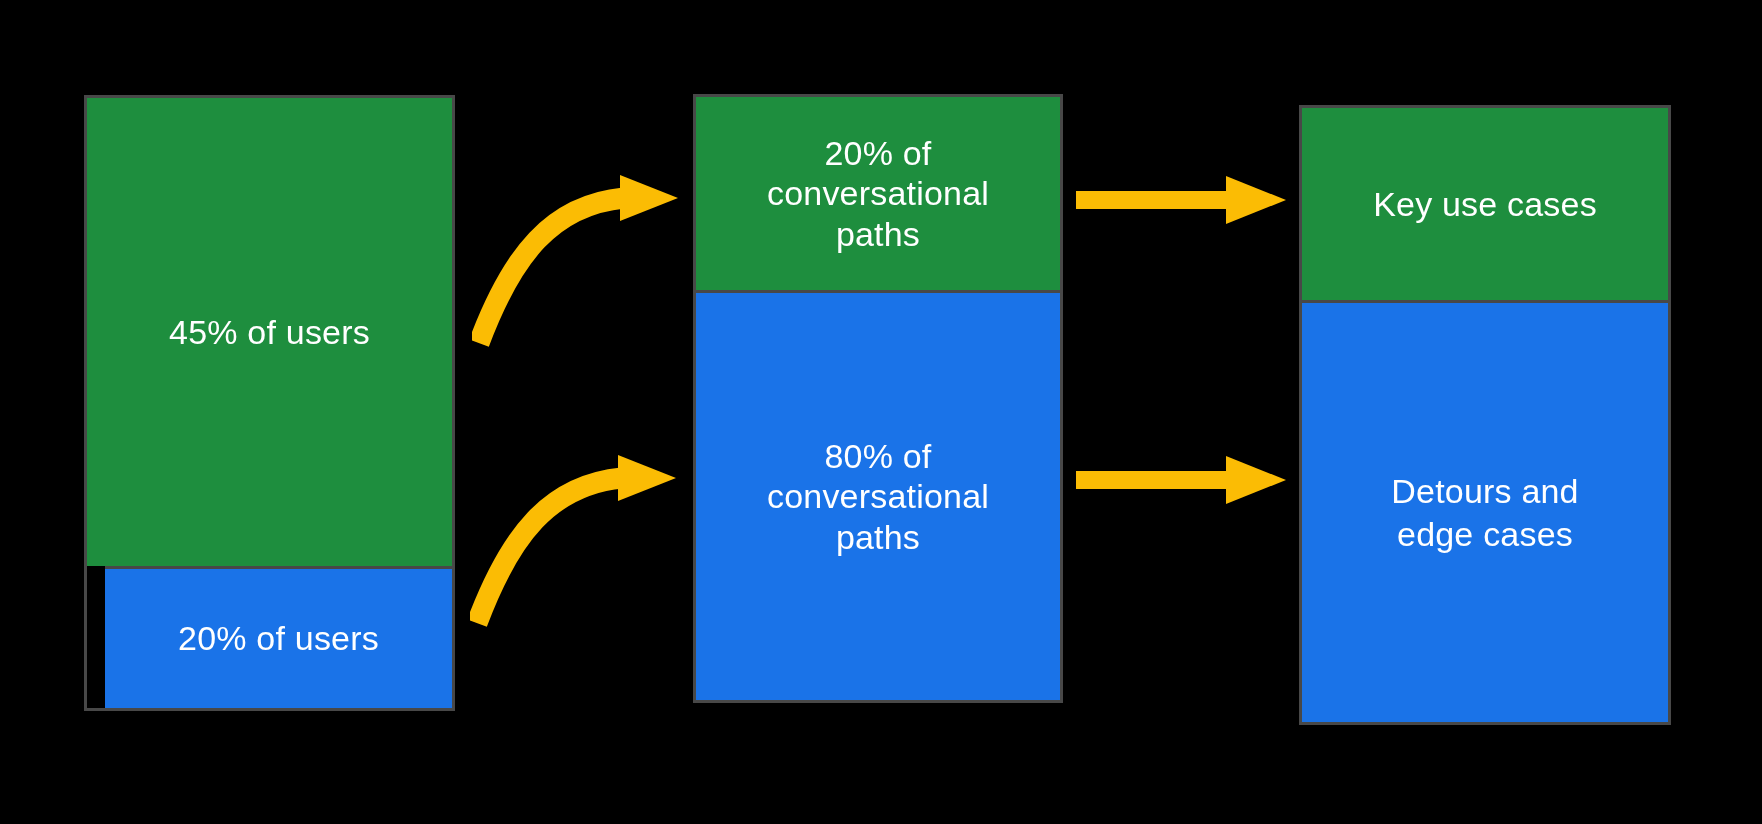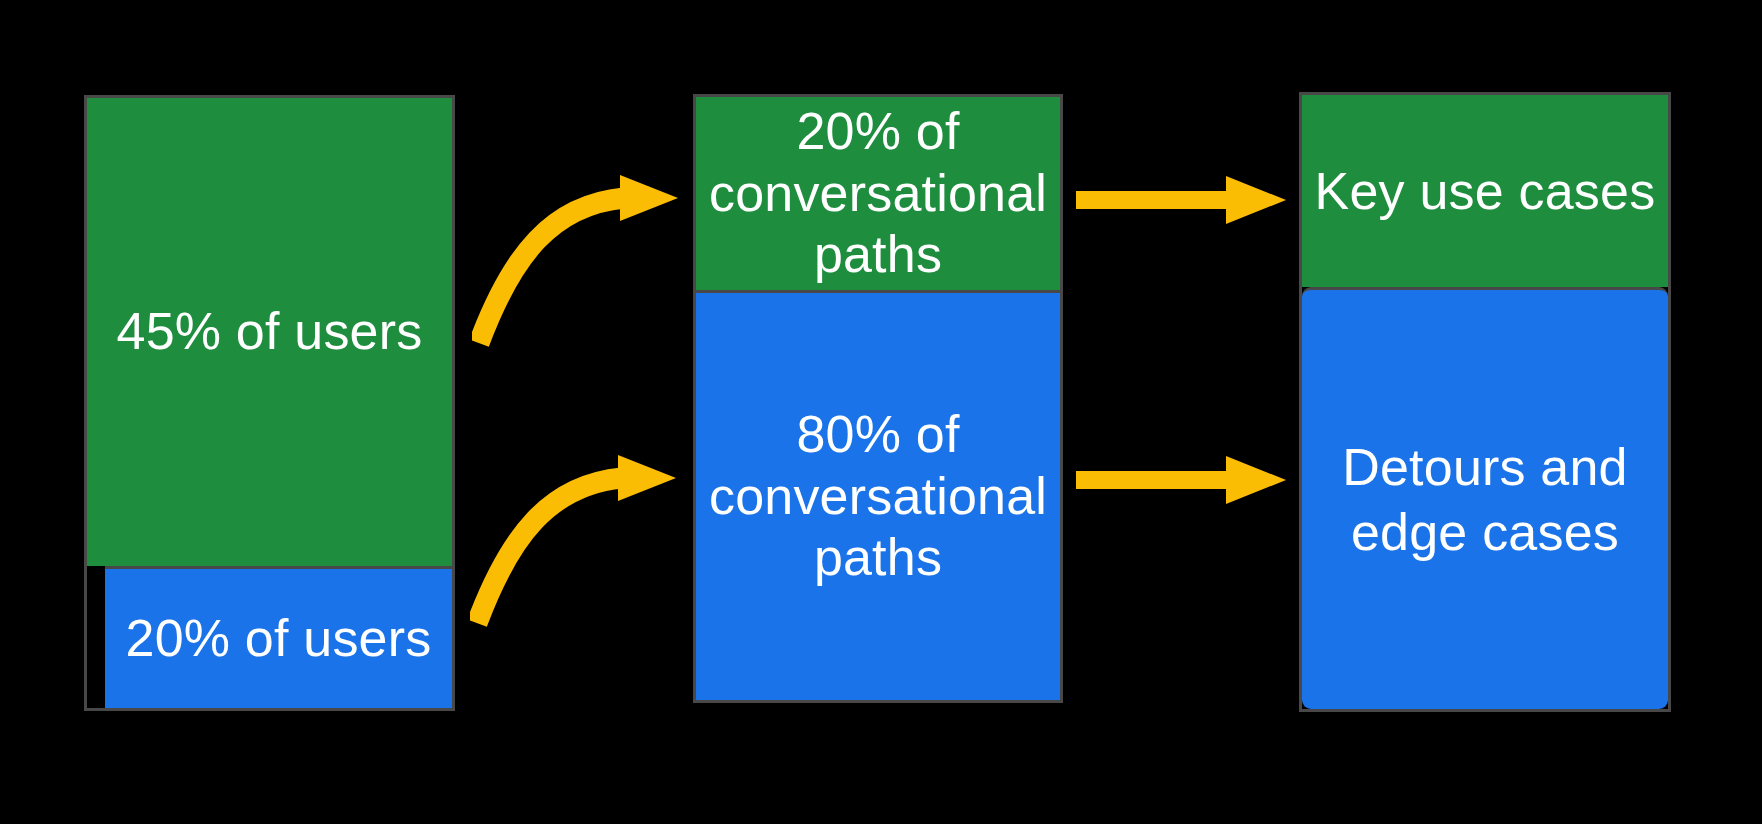--- a/index.html
+++ b/index.html
@@ -26,37 +26,37 @@
     box-sizing: border-box;
     display: flex;
     align-items: center;
     justify-content: center;
     text-align: center;
   }
   .seg.green { background: var(--green, #1e8e3e); }
   .seg.blue  { background: var(--blue, #1a73e8); border-top: 3px solid var(--border, #484848); }
   .seg-label {
     color: var(--label, #ffffff);
-    font-size: 52px;
+    font-size: 34px;
     line-height: 1.18;
     white-space: pre-line;
     letter-spacing: 0.2px;
   }
   
   .bar-users { left: 84px; top: 95px; width: 371px; height: 616px; }
   .bar-users .seg.green { height: 468px; }
   .bar-users .seg.blue  { flex: 1; margin-left: 18px; }
   
   .bar-paths { left: 693px; top: 94px; width: 370px; height: 609px; }
   .bar-paths .seg.green { height: 193px; }
   .bar-paths .seg.blue  { flex: 1; }
   
-  .bar-outcomes { left: 1299px; top: 92px; width: 372px; height: 620px; }
+  .bar-outcomes { left: 1299px; top: 105px; width: 372px; height: 620px; }
   .bar-outcomes .seg.green { height: 192px; }
-  .bar-outcomes .seg.blue  { flex: 1; border-radius: 9px; }
+  .bar-outcomes .seg.blue  { flex: 1; }
   .bar-outcomes .seg-label { line-height: 1.25; }
   .arrow { position: absolute; }
   .arrow-curved-top      { left: 472px; top: 175px; }
   .arrow-curved-bottom   { left: 470px; top: 455px; }
   .arrow-straight-top    { left: 1076px; top: 176px; }
   .arrow-straight-bottom { left: 1076px; top: 456px; }
   .arrow svg { display: block; }
 </style>
 </head>
 <body>

